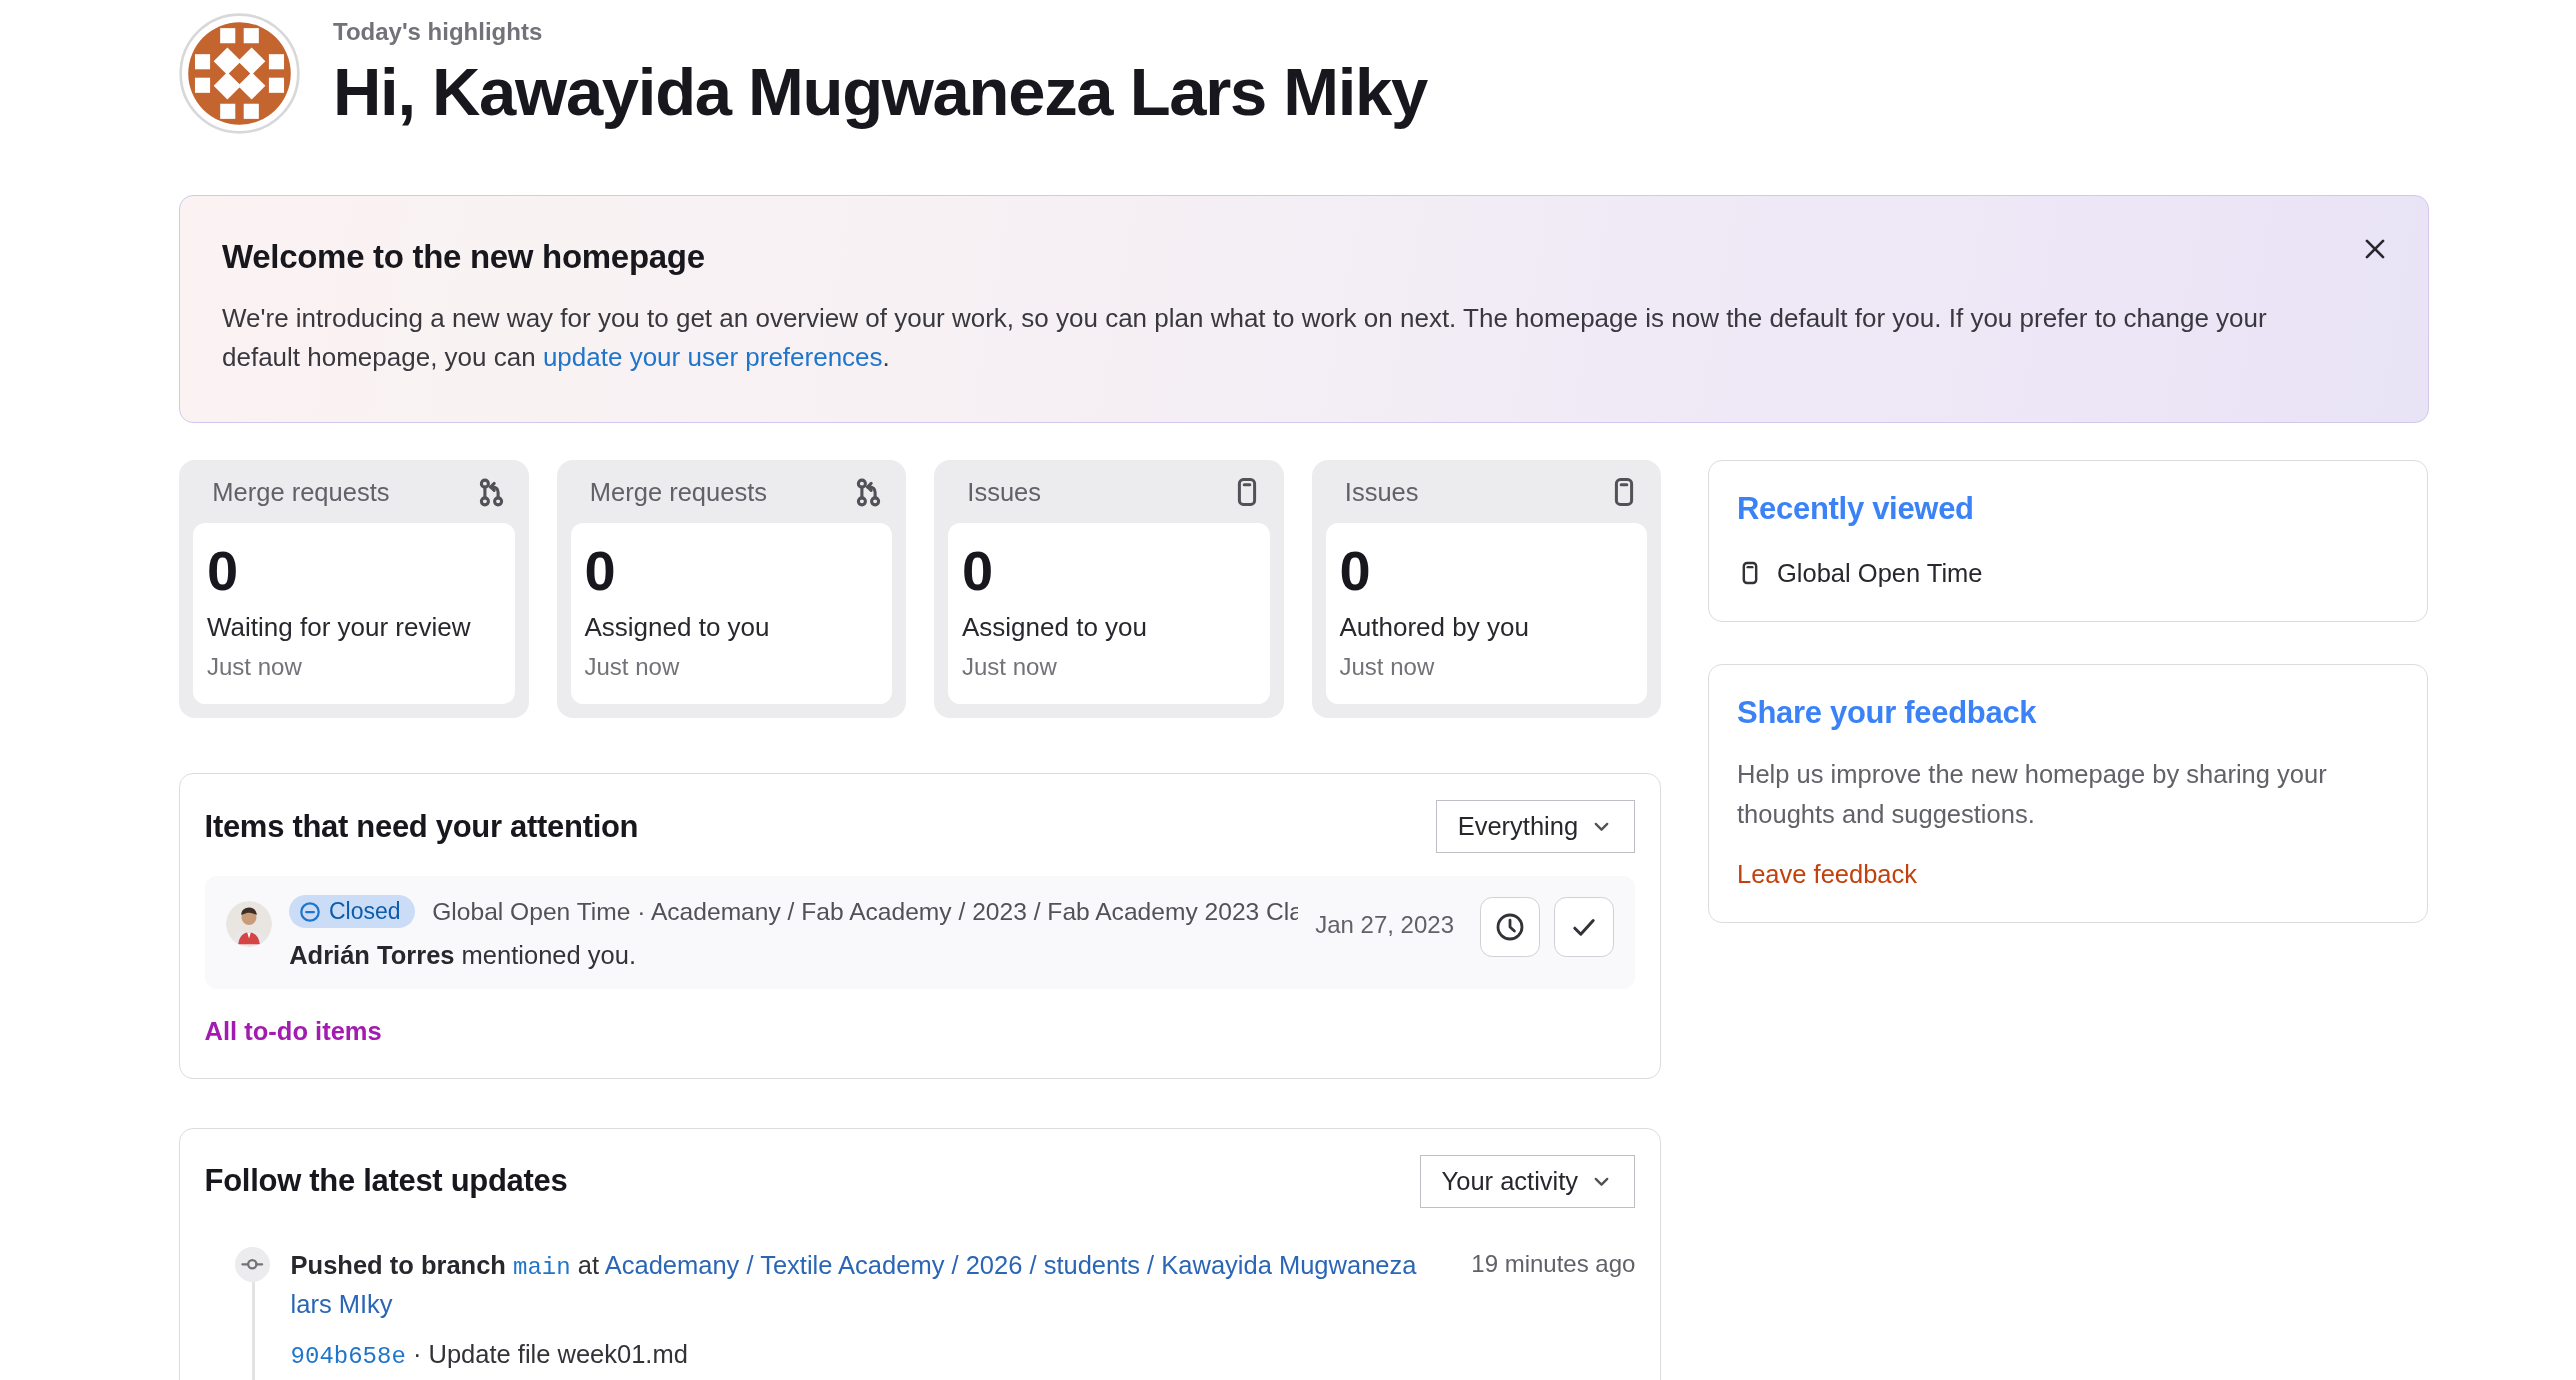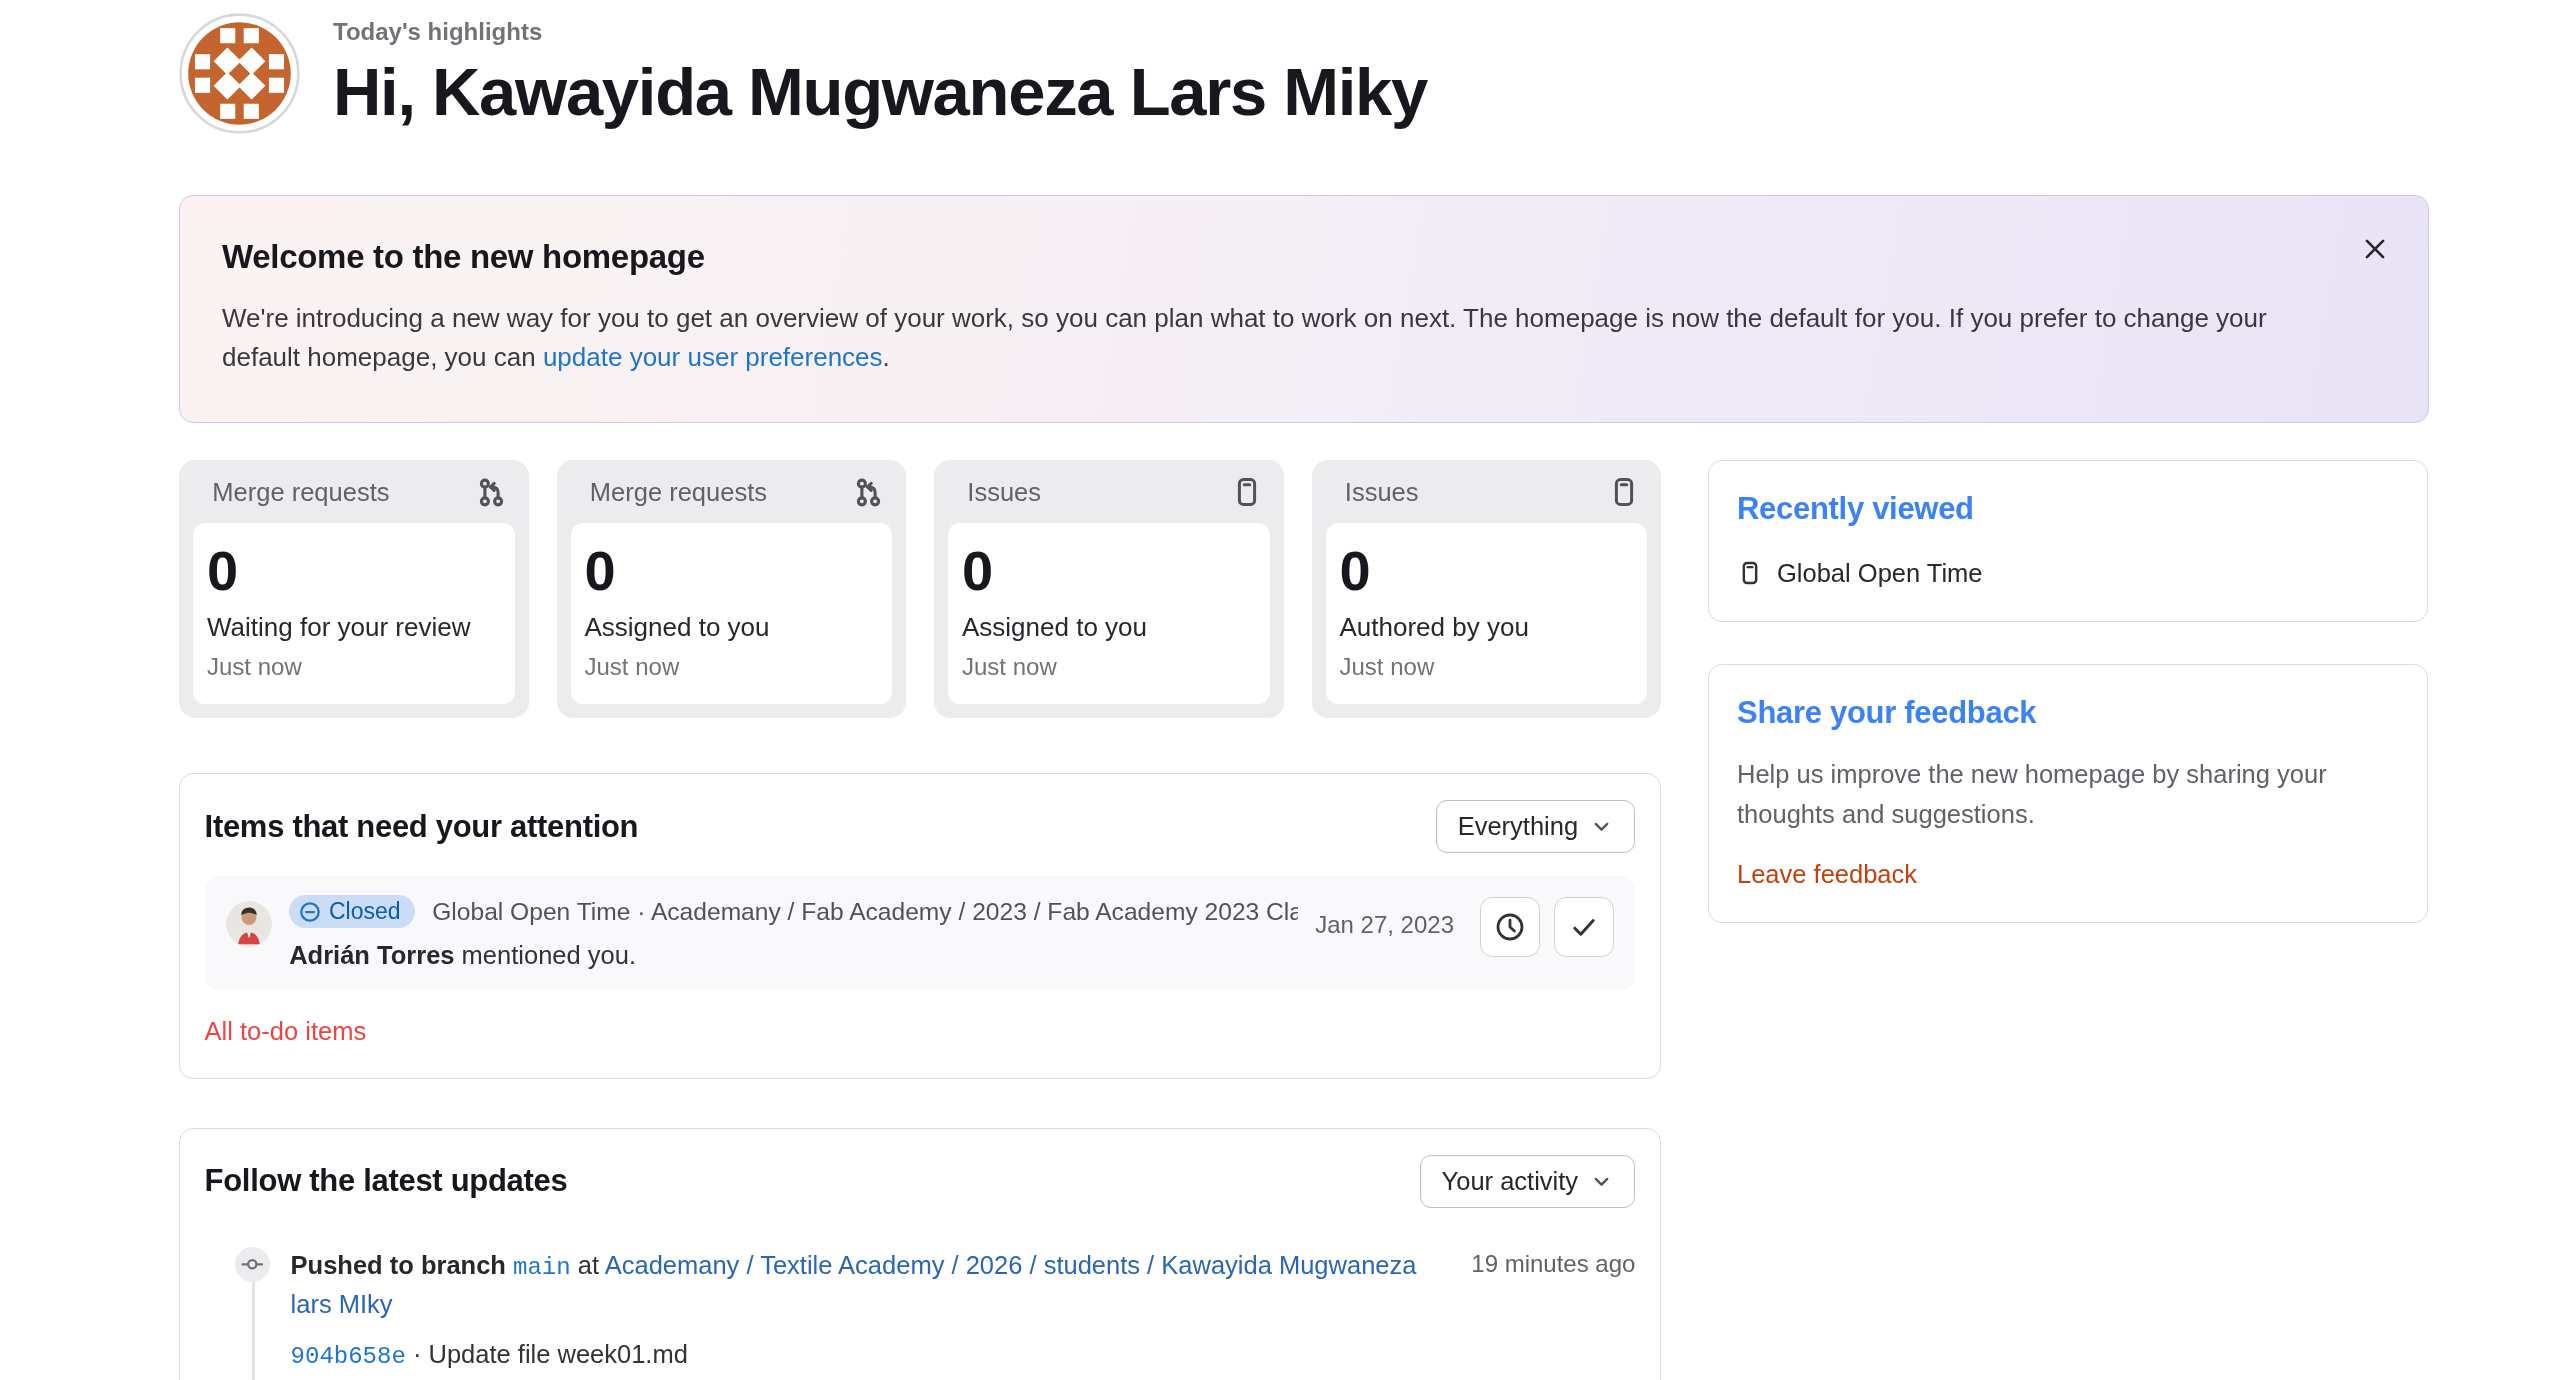--- a/index.html
+++ b/index.html
@@ -40,37 +40,37 @@
   .stat-updated { font-size:24px; color:#737278; margin-top:10.6px; }
 
   
   .card { background:#fff; border:1.8px solid #dcdcde; border-radius:14px; }
 
   
   .attention { margin-top:55px; padding:26px 24.6px 32px 24.6px; }
   .card-title-row { display:flex; align-items:center; justify-content:space-between; }
   .card-title { font-size:31px; font-weight:700; color:#18171d; letter-spacing:-0.3px; }
   .dd-btn { display:inline-flex; align-items:center; gap:12.3px; background:#fff; border:1.8px solid #bfbec4;
-    border-radius:11px; height:53px; padding:0 21px; font-size:25.5px; color:#28272d; cursor:pointer;
+    border-radius:0; height:53px; padding:0 21px; font-size:25.5px; color:#28272d; cursor:pointer;
     font-family:inherit; }
   .todo-row { margin-top:23px; background:#f9f9fb; border-radius:12.3px; padding:19.3px 21px; display:flex; align-items:flex-start; gap:17.6px; }
   .todo-avatar { width:46px; height:46px; border-radius:50%; overflow:hidden; flex:none; margin-top:5.3px; }
   .todo-main { flex:1; min-width:0; }
   .todo-line1 { display:flex; align-items:center; gap:10.6px; }
   .badge-closed { display:inline-flex; align-items:center; gap:7px; background:#cbdcf7; color:#0b5cad;
     font-size:23px; font-weight:500; border-radius:17.6px; height:33px; padding:0 14px 0 8.8px; }
   .todo-path { font-size:24.6px; color:#535158; white-space:nowrap; overflow:hidden; display:flex; align-items:center; gap:7px; }
   .todo-line2 { margin-top:12.3px; font-size:25.5px; color:#333238; }
   .todo-line2 b { font-weight:700; color:#28272d; }
   .todo-date { font-size:24px; color:#626168; white-space:nowrap; margin-top:16px; margin-right:8.8px; }
   .icon-btn { width:60px; height:60px; background:#fff; border:1.8px solid #d1d0d4; border-radius:12.3px;
     display:flex; align-items:center; justify-content:center; cursor:pointer; flex:none; }
   .icon-btn + .icon-btn { margin-left:14px; }
   .todo-actions { display:flex; margin-top:1.8px; }
-  .all-link { display:inline-block; margin-top:28px; font-size:25.5px; font-weight:400; color:#ef4444; }
+  .all-link { display:inline-block; margin-top:28px; font-size:25.5px; font-weight:700; color:#a21caf; }
 
   
   .activity { margin-top:49px; padding:26px 24.6px 35px 24.6px; position:relative; overflow:hidden; height:309px; }
   .act-body { position:relative; margin-top:39px; }
   .act-line { position:absolute; left:47px; top:21px; bottom:-53px; width:3.5px; background:#e3e3e6; }
   .act-item { position:relative; padding-left:86px; }
   .act-icon { position:absolute; left:30px; top:0; width:35px; height:35px; border-radius:50%;
     background:#ececef; display:flex; align-items:center; justify-content:center; }
   .act-row1 { display:flex; align-items:flex-start; }
   .act-text { font-size:25.5px; line-height:1.45; color:#333238; max-width:1169px; flex:1; }

